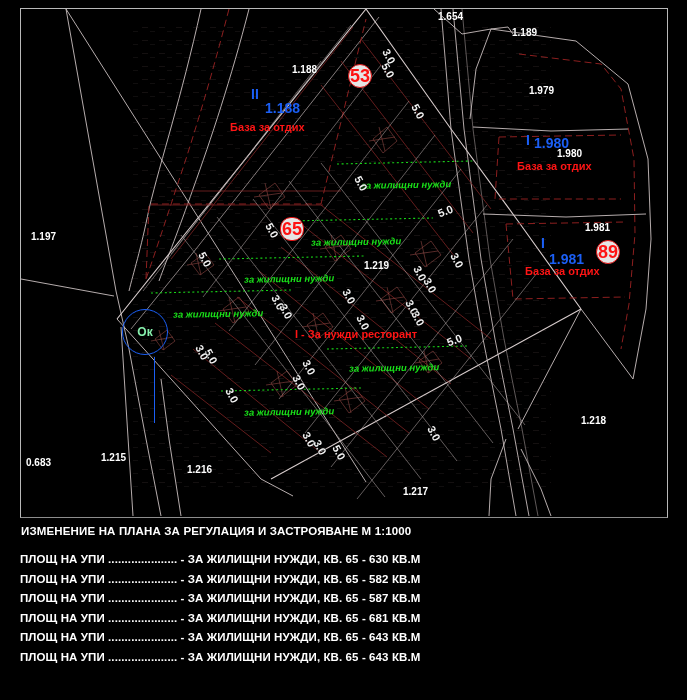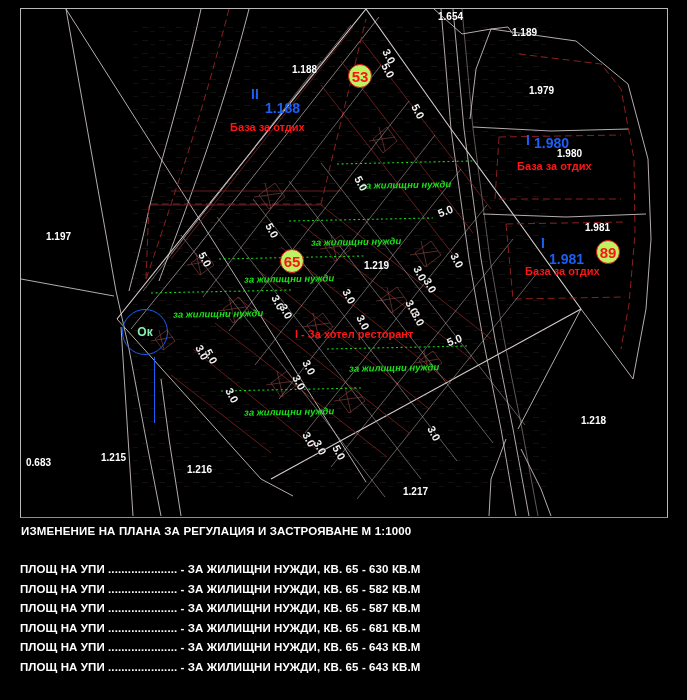--- a/index.html
+++ b/index.html
@@ -19,22 +19,22 @@
              text-shadow:0 0 1px #000;}
   .lbl-red{color:#ff1515;font-weight:bold;font-size:11px;}
   .lbl-blue{color:#1b5ff5;font-weight:bold;font-size:14px;}
   .lbl-green{color:#19e019;font-weight:bold;font-size:9.5px;font-style:italic;}
   .lbl-dim{color:#f2f2f2;font-weight:bold;font-size:11px;
            text-shadow:0 0 2px #000,0 0 2px #000;}
 
   
   .blocknum{position:absolute;width:22px;height:22px;border-radius:50%;
             border:1.6px solid #e01010;color:#ff1212;font-weight:bold;
-            font-size:15px;display:flex;align-items:center;justify-content:center;
-            background:#bef264;line-height:1;}
+            font-size:18px;display:flex;align-items:center;justify-content:center;
+            background:#e5e5e5;line-height:1;}
 
   
   #reg-legend{position:absolute;left:78px;top:300px;width:110px;height:118px;}
   #reg-legend .ok-circle{position:absolute;left:23px;top:0px;width:44px;height:44px;
       border-radius:50%;border:1.5px solid #1b5ff5;display:flex;align-items:center;
       justify-content:center;}
   #reg-legend .ok-txt{color:#86efac;font-size:12px;font-weight:bold;line-height:1;}
   #reg-legend table{position:absolute;left:0;top:48px;width:110px;
       border-collapse:collapse;}
   #reg-legend td{color:#1b6ef8;font-weight:bold;font-size:14px;text-align:center;
@@ -42,21 +42,21 @@
   #reg-legend td.l{text-align:right;padding-right:6px;}
   #reg-legend td.r{text-align:left;padding-left:6px;}
   #reg-legend tr.b td{border-bottom:1.4px solid #1b5ff5;}
   #reg-legend .vdiv{position:absolute;left:55px;top:48px;width:0;height:66px;
       border-left:1.4px solid #1b5ff5;}
 
   
   #bottom{position:absolute;left:20px;top:520px;width:660px;}
   #plan-title{color:#ffffff;font-weight:bold;font-size:11.5px;margin:5px 0 0 1px;
               letter-spacing:0.15px;}
-  #area-list{margin-top:23px;}
+  #area-list{margin-top:13px;}
   .area-row{color:#ffffff;font-weight:bold;font-size:11.5px;line-height:19.5px;
             white-space:nowrap;letter-spacing:0.1px;}
 </style>
 </head>
 <body>
 
 <div id="app">
 
   <div id="map-frame">
 
@@ -219,21 +219,21 @@
     </svg>
 
     <div id="reg-legend">
       <div class="ok-circle">
         <span class="ok-txt">Ок</span>
       </div>
       <div class="vdiv"></div>
     </div>
 
     <div id="map-labels">
-        <div class="lbl lbl-white" style="left: 10px; top: 223px; margin-left: 15px;">1.197</div>
+        <div class="lbl lbl-white" style="left: 10px; top: 223px;">1.197</div>
         <div class="lbl lbl-white" style="left: 271px; top: 56px;">1.188</div>
         <div class="lbl lbl-white" style="left: 417px; top: 3px;">1.654</div>
         <div class="lbl lbl-white" style="left: 491px; top: 19px;">1.189</div>
         <div class="lbl lbl-white" style="left: 508px; top: 77px;">1.979</div>
         <div class="lbl lbl-white" style="left: 536px; top: 140px;">1.980</div>
         <div class="lbl lbl-white" style="left: 564px; top: 214px;">1.981</div>
         <div class="lbl lbl-white" style="left: 343px; top: 252px;">1.219</div>
         <div class="lbl lbl-white" style="left: 560px; top: 407px;">1.218</div>
         <div class="lbl lbl-white" style="left: 382px; top: 478px;">1.217</div>
         <div class="lbl lbl-white" style="left: 166px; top: 456px;">1.216</div>
@@ -241,21 +241,21 @@
         <div class="lbl lbl-white" style="left: 5px; top: 449px;">0.683</div>
         <div class="lbl lbl-blue" style="left: 230px; top: 78px;">II</div>
         <div class="lbl lbl-blue" style="left: 244px; top: 92px;">1.188</div>
         <div class="lbl lbl-blue" style="left: 505px; top: 124px;">I</div>
         <div class="lbl lbl-blue" style="left: 513px; top: 127px;">1.980</div>
         <div class="lbl lbl-blue" style="left: 520px; top: 227px;">I</div>
         <div class="lbl lbl-blue" style="left: 528px; top: 243px;">1.981</div>
         <div class="lbl lbl-red" style="left: 209px; top: 113px;">База за отдих</div>
         <div class="lbl lbl-red" style="left: 496px; top: 152px;">База за отдих</div>
         <div class="lbl lbl-red" style="left: 504px; top: 257px;">База за отдих</div>
-        <div class="lbl lbl-red" style="left: 274px; top: 320px;">I - За хотел ресторант</div>
+        <div class="lbl lbl-red" style="left: 274px; top: 320px;">I - За нужди ресторант</div>
         <div class="lbl lbl-green" style="left: 340px; top: 171px; transform: rotate(-1deg);">за жилищни нужди</div>
         <div class="lbl lbl-green" style="left: 290px; top: 228px; transform: rotate(-1deg);">за жилищни нужди</div>
         <div class="lbl lbl-green" style="left: 223px; top: 265px; transform: rotate(-1deg);">за жилищни нужди</div>
         <div class="lbl lbl-green" style="left: 152px; top: 300px; transform: rotate(-1deg);">за жилищни нужди</div>
         <div class="lbl lbl-green" style="left: 328px; top: 354px; transform: rotate(-1deg);">за жилищни нужди</div>
         <div class="lbl lbl-green" style="left: 223px; top: 398px; transform: rotate(-1deg);">за жилищни нужди</div>
         <div class="lbl lbl-dim" style="left: 389px; top: 97px; transform: rotate(62deg);">5.0</div>
         <div class="lbl lbl-dim" style="left: 332px; top: 169px; transform: rotate(62deg);">5.0</div>
         <div class="lbl lbl-dim" style="left: 243px; top: 216px; transform: rotate(62deg);">5.0</div>
         <div class="lbl lbl-dim" style="left: 176px; top: 245px; transform: rotate(62deg);">5.0</div>
@@ -275,21 +275,21 @@
         <div class="lbl lbl-dim" style="left: 334px; top: 308px; transform: rotate(62deg);">3.0</div>
         <div class="lbl lbl-dim" style="left: 249px; top: 288px; transform: rotate(62deg);">3.0</div>
         <div class="lbl lbl-dim" style="left: 257px; top: 297px; transform: rotate(62deg);">3.0</div>
         <div class="lbl lbl-dim" style="left: 173px; top: 338px; transform: rotate(62deg);">3.0</div>
         <div class="lbl lbl-dim" style="left: 270px; top: 368px; transform: rotate(62deg);">3.0</div>
         <div class="lbl lbl-dim" style="left: 203px; top: 381px; transform: rotate(62deg);">3.0</div>
         <div class="lbl lbl-dim" style="left: 280px; top: 425px; transform: rotate(62deg);">3.0</div>
         <div class="lbl lbl-dim" style="left: 291px; top: 433px; transform: rotate(62deg);">3.0</div>
         <div class="lbl lbl-dim" style="left: 405px; top: 419px; transform: rotate(62deg);">3.0</div>
         <div class="blocknum" style="left: 327px; top: 55px;">53</div>
-        <div class="blocknum" style="left: 259px; top: 240px;">65</div>
+        <div class="blocknum" style="left: 259px; top: 208px; border-radius: 11px;">65</div>
         <div class="blocknum" style="left: 575px; top: 231px;">89</div>
       </div>
 
   </div>
 
   <div id="bottom">
     <div id="plan-title">ИЗМЕНЕНИЕ НА ПЛАНА ЗА РЕГУЛАЦИЯ И ЗАСТРОЯВАНЕ  М 1:1000</div>
     <div id="area-list">
         <div class="area-row">ПЛОЩ НА УПИ ..................... - ЗА ЖИЛИЩНИ НУЖДИ, КВ. 65 - 630 КВ.М</div>
         <div class="area-row">ПЛОЩ НА УПИ ..................... - ЗА ЖИЛИЩНИ НУЖДИ, КВ. 65 - 582 КВ.М</div>

